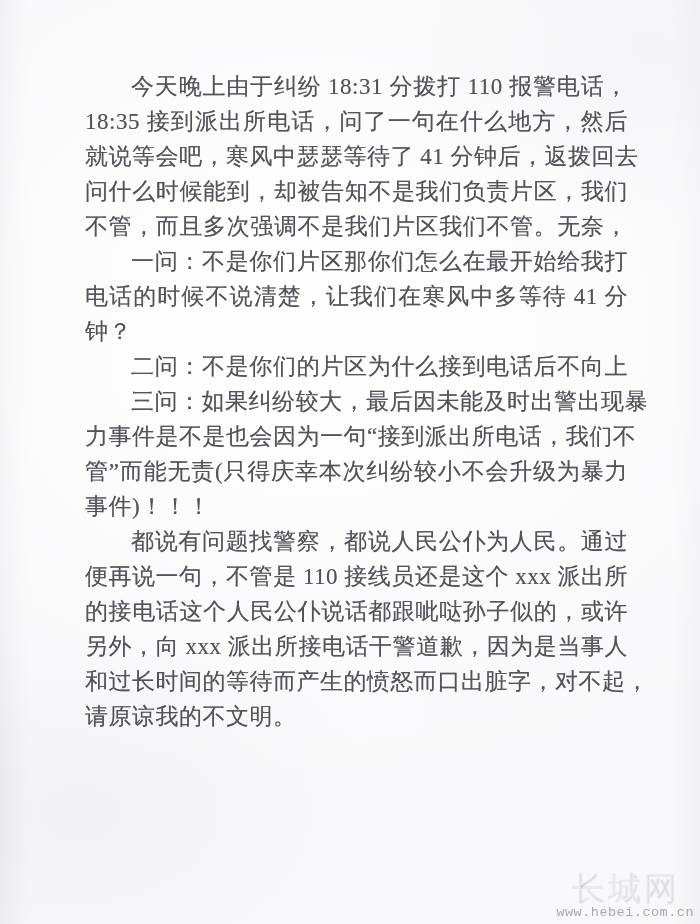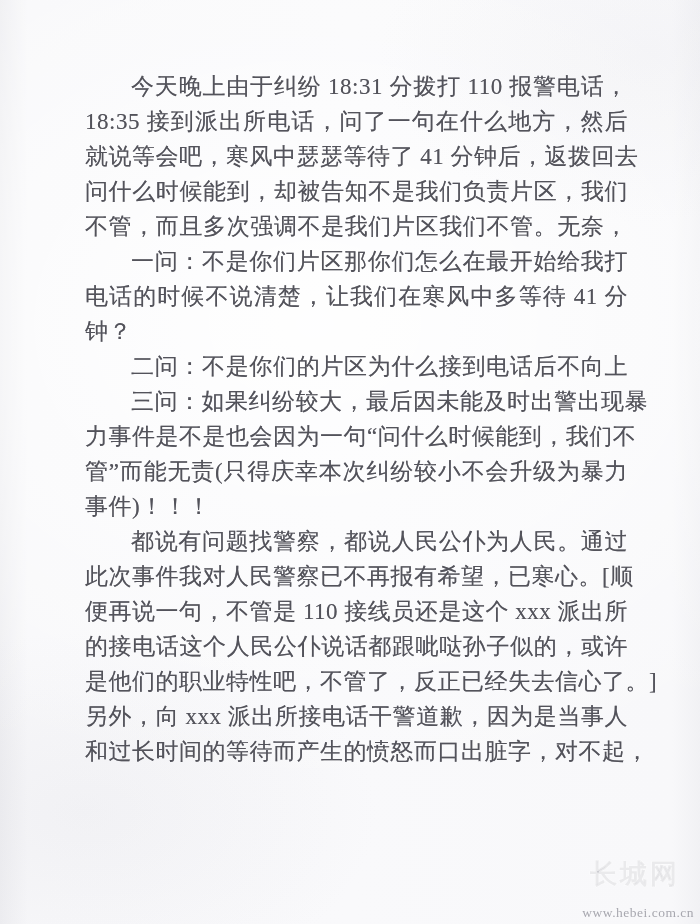--- a/index.html
+++ b/index.html
@@ -52,62 +52,61 @@
   .watermark {
     position: absolute;
     right: 6px;
     bottom: 5px;
     text-align: right;
     line-height: 1;
     user-select: none;
   }
   .watermark-logo {
     display: block;
-    font-size: 27px;
+    font-size: 33px;
     font-weight: bold;
     letter-spacing: 3px;
     color: rgba(150,150,158,0.55);
     -webkit-text-stroke: 1px rgba(255,255,255,0.65);
-    margin-bottom: 18px;
+    margin-bottom: 0;
     margin-right: 14px;
   }
   .watermark-url {
     display: block;
     font-size: 13.5px;
-    font-family: Liberation Serif, serif;
+    font-family: Liberation Mono, monospace;
     color: rgba(148,148,156,0.8);
     letter-spacing: 0.5px;
   }
 </style>
 </head>
 <body>
 
 <div class="scan-page">
 
   <div class="doc-text">
       <div class="line first">今天晚上由于纠纷 18:31 分拨打 110 报警电话，</div>
       <div class="line">18:35 接到派出所电话，问了一句在什么地方，然后</div>
       <div class="line">就说等会吧，寒风中瑟瑟等待了 41 分钟后，返拨回去</div>
       <div class="line">问什么时候能到，却被告知不是我们负责片区，我们</div>
       <div class="line">不管，而且多次强调不是我们片区我们不管。无奈，</div>
       <div class="line first">一问：不是你们片区那你们怎么在最开始给我打</div>
       <div class="line">电话的时候不说清楚，让我们在寒风中多等待 41 分</div>
       <div class="line last">钟？</div>
       <div class="line first">二问：不是你们的片区为什么接到电话后不向上</div>
       <div class="line first">三问：如果纠纷较大，最后因未能及时出警出现暴</div>
-      <div class="line">力事件是不是也会因为一句“问什么时候能到，我们不</div>
+      <div class="line">力事件是不是也会因为一句“接到派出所电话，我们不</div>
       <div class="line">管”而能无责(只得庆幸本次纠纷较小不会升级为暴力</div>
       <div class="line last">事件)！！！</div>
       <div class="line first">都说有问题找警察，都说人民公仆为人民。通过</div>
-      <div class="line">此次事件我对人民警察已不再报有希望，已寒心。[顺</div>
       <div class="line">便再说一句，不管是 110 接线员还是这个 xxx 派出所</div>
       <div class="line">的接电话这个人民公仆说话都跟呲哒孙子似的，或许</div>
-      <div class="line">是他们的职业特性吧，不管了，反正已经失去信心了。]</div>
       <div class="line">另外，向 xxx 派出所接电话干警道歉，因为是当事人</div>
       <div class="line">和过长时间的等待而产生的愤怒而口出脏字，对不起，</div>
+      <div class="line last">请原谅我的不文明。</div>
     </div>
 
   <div class="watermark">
     <span class="watermark-logo">长城网</span>
     <span class="watermark-url">www.hebei.com.cn</span>
   </div>
 
 </div>
 
 </body></html>

